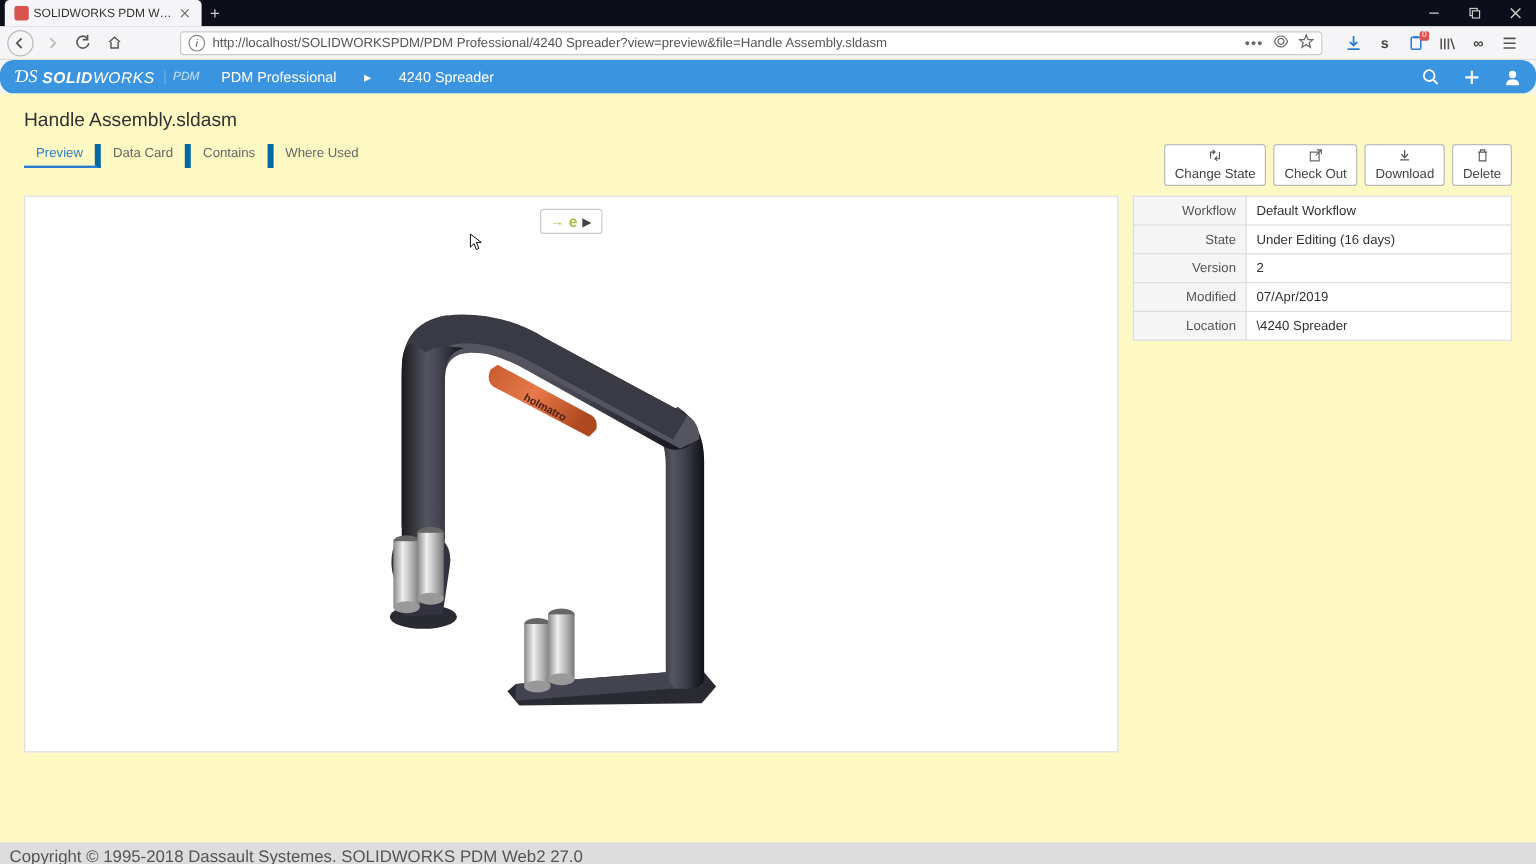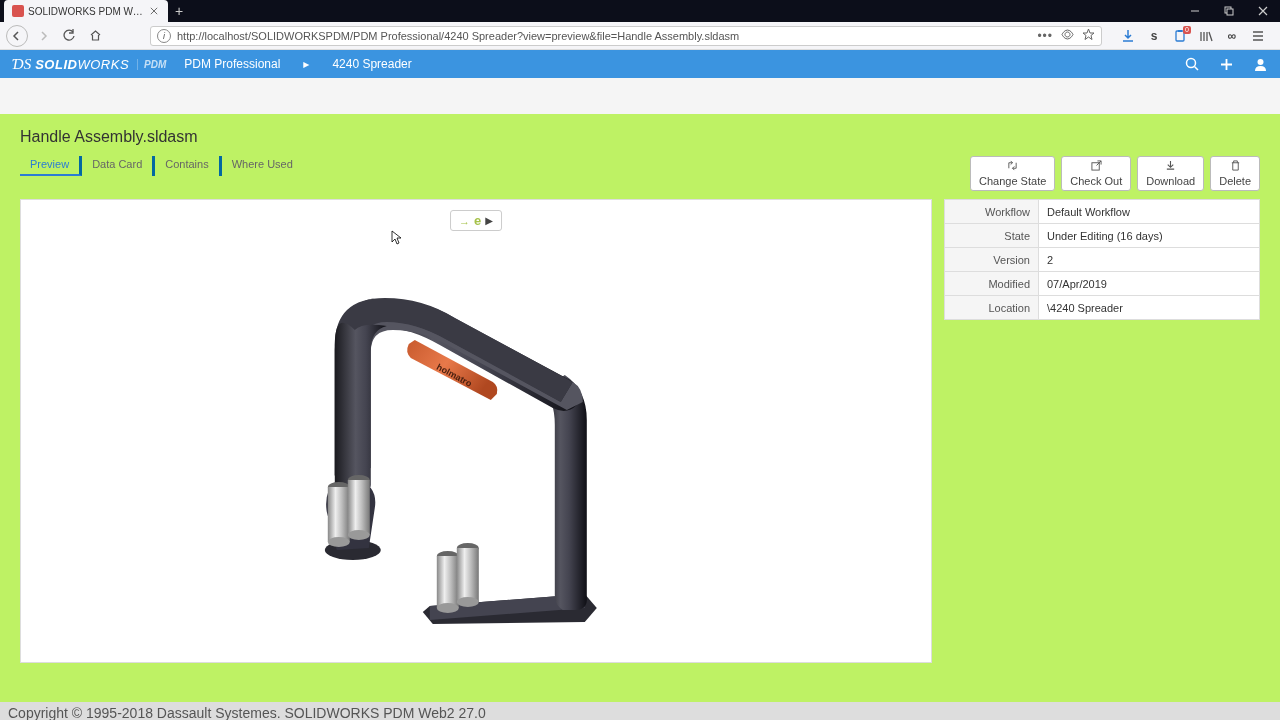--- a/index.html
+++ b/index.html
@@ -20,36 +20,36 @@
 .nav-btn { width: 22px; height: 22px; display: flex; align-items: center; justify-content: center; color: #555; cursor: pointer; font-size: 12px; border-radius: 3px; }
 .nav-btn.disabled { color: #bbb; }
 .urlbar { flex: 1; height: 20px; background: #fff; border: 1px solid #ccc; border-radius: 3px; margin: 0 6px 0 40px; display: flex; align-items: center; padding: 0 6px; gap: 6px; font-size: 11px; color: #555; }
 .url-info { width: 14px; height: 14px; border: 1px solid #888; border-radius: 50%; display: flex; align-items: center; justify-content: center; font-size: 9px; font-style: italic; }
 .urlbar-icons { display: flex; gap: 8px; align-items: center; color: #666; font-size: 12px; }
 .toolbar-icons { display: flex; gap: 10px; align-items: center; padding: 0 8px; color: #444; font-size: 12px; }
 .toolbar-icons .icon { width: 16px; height: 16px; display: flex; align-items: center; justify-content: center; cursor: pointer; position: relative; }
 .badge { position: absolute; top: -2px; right: -3px; background: #d9534f; color: #fff; font-size: 7px; border-radius: 2px; padding: 0 2px; line-height: 8px; }
 
 
-.app-header { height: 28px; background: #3b94e0; display: flex; align-items: center; padding: 0 12px; color: #fff; font-size: 12px; }
+.app-header { height: 28px; background: #3b94e0; display: flex; align-items: center; padding: 0 12px; color: #fff; font-size: 12px; border-radius: 12px; }
 .logo { font-style: italic; font-size: 13px; margin-right: 4px; display: flex; align-items: center; gap: 4px; }
 .logo-ds { font-family: cursive; font-size: 15px; }
 .logo-solid { font-weight: bold; letter-spacing: 0.5px; }
 .logo-works { font-weight: 300; letter-spacing: 0.5px; }
-.logo-pdm { opacity: 0.7; font-size: 10px; margin-left: 4px; border-left: 1px solid rgba(255,255,255,0.4); padding-left: 6px; font-weight: bold; }
+.logo-pdm { opacity: 0.7; font-size: 10px; margin-left: 4px; border-left: 1px solid rgba(255,255,255,0.4); padding-left: 6px; }
 .breadcrumb { margin-left: 14px; display: flex; align-items: center; gap: 23px; font-size: 12px; }
 .app-header-icons { margin-left: auto; display: flex; gap: 18px; }
 .app-header-icons .hicon { width: 16px; height: 16px; cursor: pointer; display: flex; align-items: center; justify-content: center; }
 
 
-.content { flex: 1; padding: 14px 20px 0 20px; display: flex; flex-direction: column; background: #bef264; margin-top: 36px; }
+.content { flex: 1; padding: 14px 20px 0 20px; display: flex; flex-direction: column; background: #fef9c3; }
 .file-title { font-size: 16px; color: #333; margin-bottom: 10px; }
 .row-tabs { display: flex; align-items: flex-start; justify-content: space-between; margin-bottom: 8px; }
 .tabs { display: flex; gap: 0; font-size: 11px; }
-.tab { padding: 2px 10px; color: #666; cursor: pointer; border-right: 3px solid #0369a1; }
+.tab { padding: 2px 10px; color: #666; cursor: pointer; border-right: 5px solid #0369a1; }
 .tab:last-child { border-right: none; }
 .tab.active { color: #2b7cd3; border-bottom: 2px solid #2b7cd3; padding-bottom: 4px; }
 .actions { display: flex; gap: 6px; }
 .btn { background: #fff; border: 1px solid #bbb; border-radius: 3px; padding: 3px 8px; font-size: 11px; color: #444; cursor: pointer; display: flex; align-items: center; gap: 4px; flex-direction: column; }
 .btn svg { width: 11px; height: 11px; }
 
 .main-row { display: flex; gap: 12px; flex: 1; min-height: 0; }
 .preview-pane { background: #fff; border: 1px solid #ddd; flex: 1; position: relative; height: 464px; }
 .edraw-badge { position: absolute; top: 10px; left: 50%; transform: translateX(-50%); border: 1px solid #ccc; border-radius: 3px; padding: 2px 8px; display: flex; align-items: center; gap: 4px; font-size: 13px; background: #fff; }
 .edraw-arrow { color: #a6c24a; font-size: 11px; }

